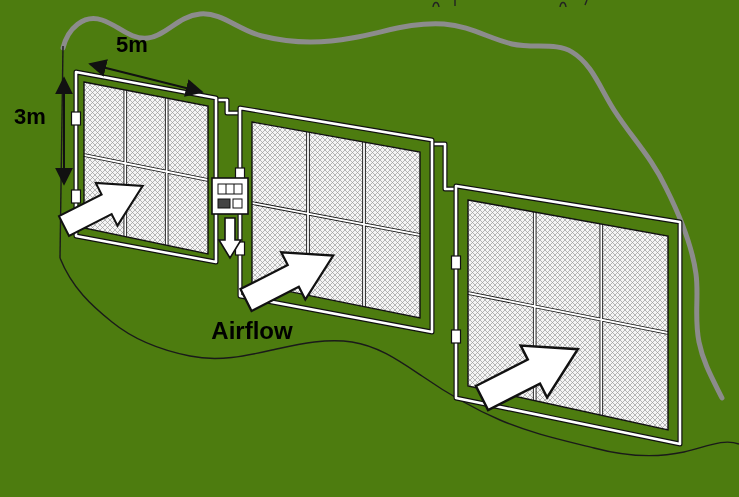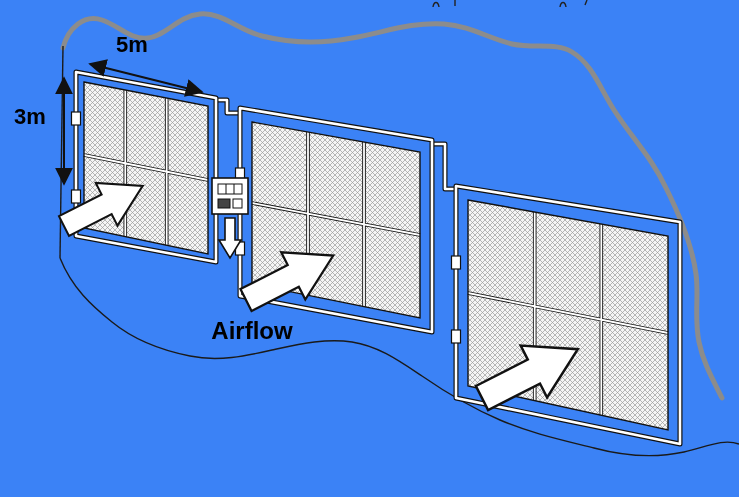--- a/index.html
+++ b/index.html
@@ -1,19 +1,19 @@
 <!DOCTYPE html>
 <html><head>
 <meta charset="utf-8">
 <style>
   html,body{margin:0;padding:0;background:#ffffff;}
   .stage{
     position:relative;
     width:739px;height:497px;
-    background:#3b82f6;
+    background:#4d7c0f;
     overflow:hidden;
     font-family:"Liberation Sans",sans-serif;
   }
   .stage svg{position:absolute;left:0;top:0;}
   text{
     font-family:"Liberation Sans",sans-serif;
     font-weight:bold;
     fill:#000000;
   }
 </style>

